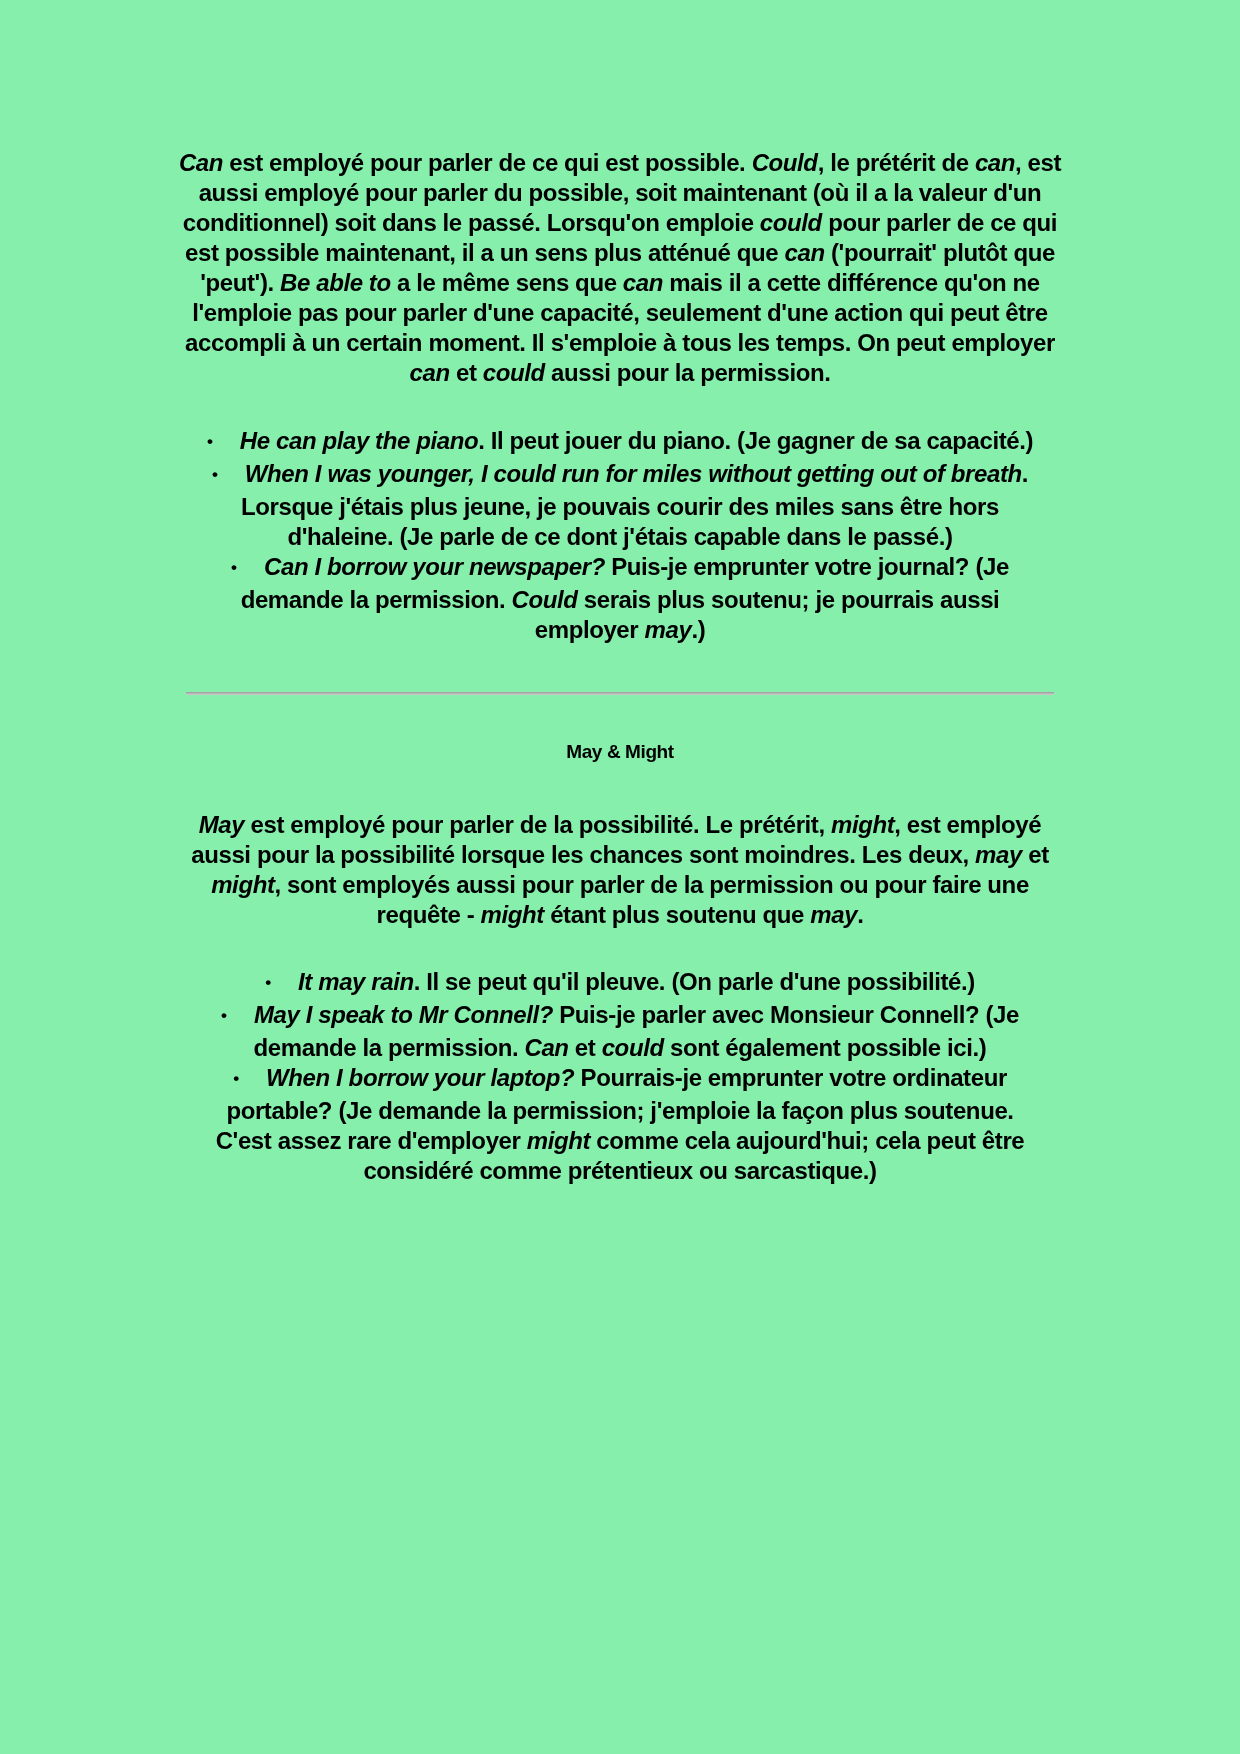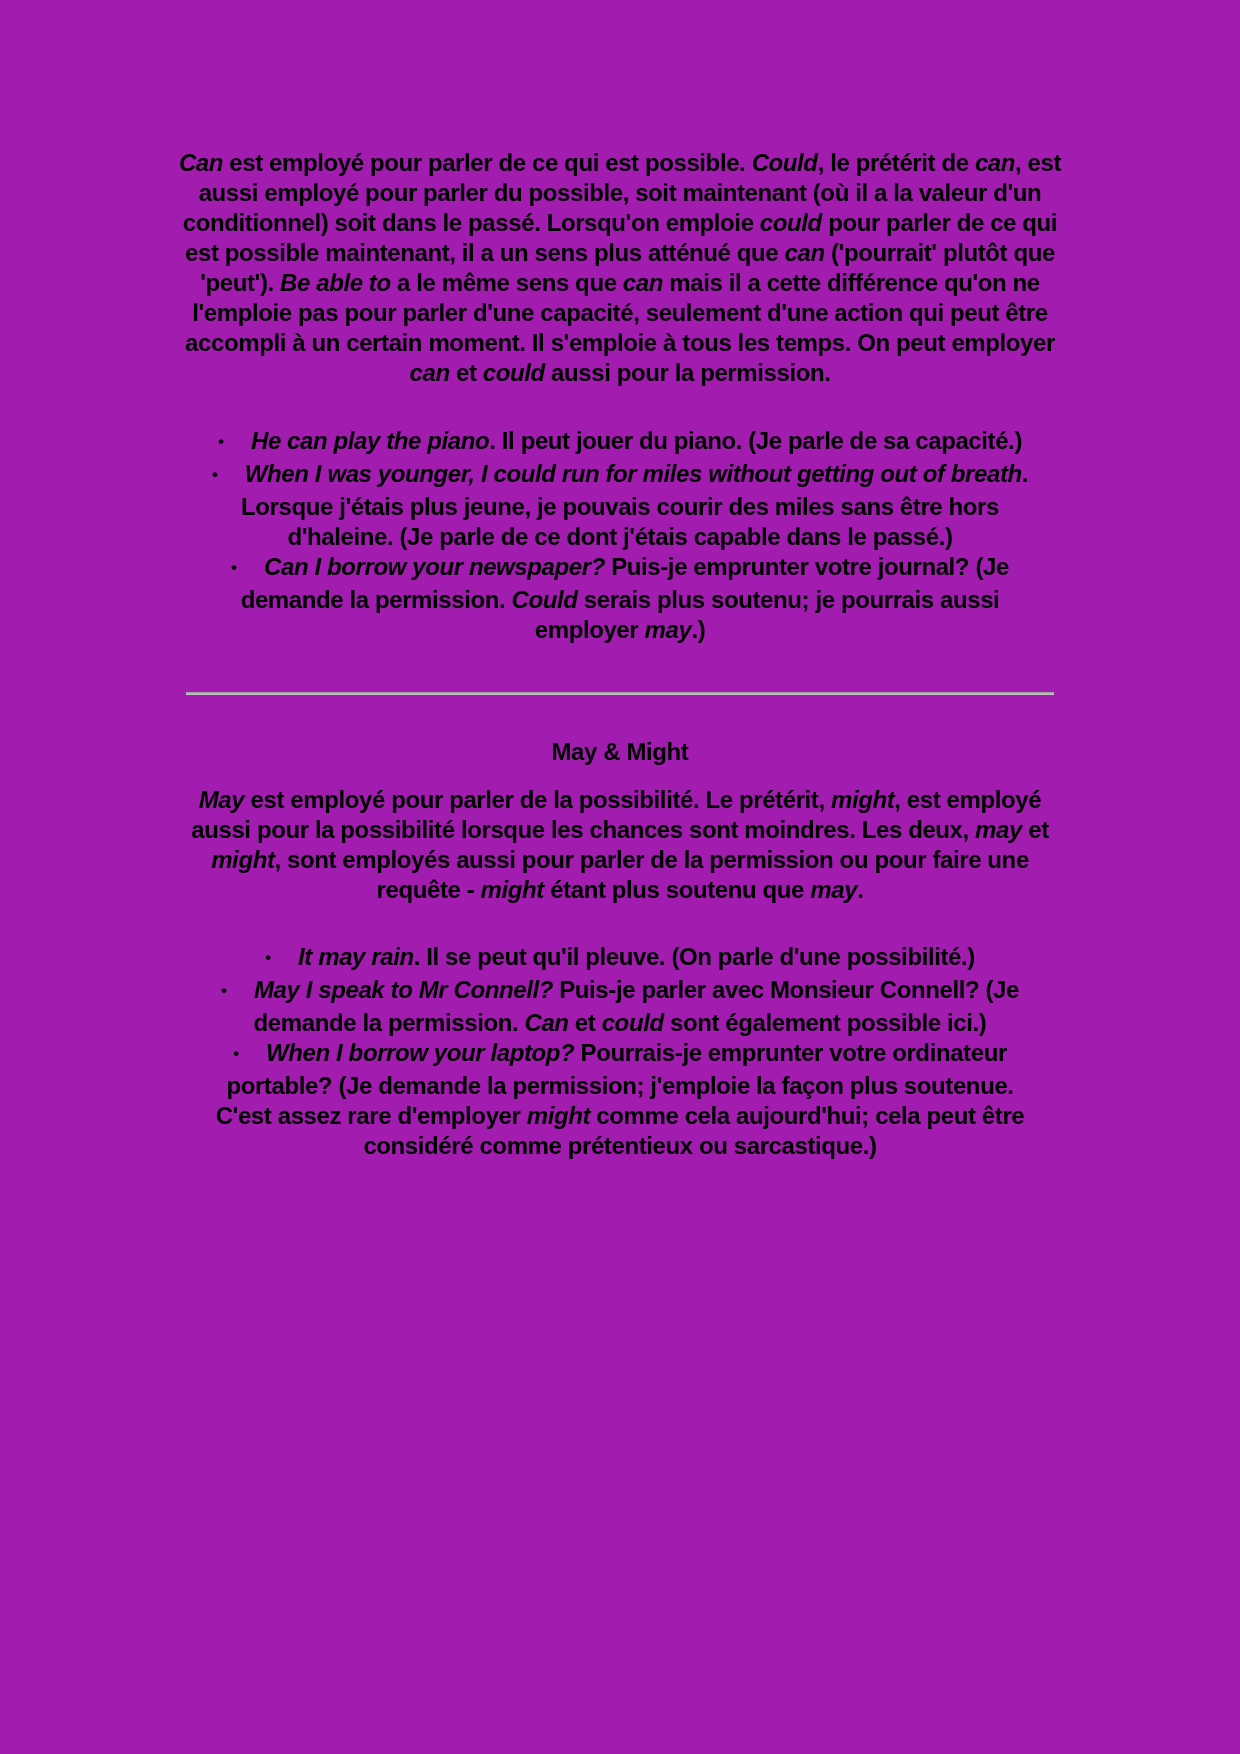--- a/index.html
+++ b/index.html
@@ -6,21 +6,21 @@
     margin: 0;
     padding: 0;
     background: #ffffff;
   }
   .page {
     position: relative;
     width: 1240px;
     height: 1754px;
     box-sizing: border-box;
     margin: 0 auto;
-    background: #a21caf;
+    background: #86efac;
     color: #000000;
     font-family: "Liberation Sans", "DejaVu Sans", sans-serif;
     font-weight: 700;
     font-size: 24px;
     line-height: 30px;
     letter-spacing: -0.4px;
     padding: 148px 168px 0 168px;
     overflow: hidden;
   }
   .para {
@@ -48,41 +48,41 @@
     margin-right: 27px;
     transform: translateY(-2px);
     letter-spacing: 0;
   }
   .divider {
     height: 3px;
     margin: 0 18px 42px 18px;
     background: linear-gradient(#9b9b9b, #cfcfcf);
   }
   .heading {
-    margin: 0 0 18px 0;
+    margin: 0 0 43px 0;
     text-align: center;
-    font-size: 24px;
+    font-size: 19px;
     line-height: 30px;
   }
   .para-intro-2 {
     margin-bottom: 37px;
   }
   .it {
     font-style: italic;
   }
 </style>
 </head>
 <body>
 
 <div class="page">
 
   <p class="para para-intro-1"><span class="it">Can</span><span> est employé pour parler de ce qui est possible. </span><span class="it">Could</span><span>, le prétérit de </span><span class="it">can</span><span>, est aussi employé pour parler du possible, soit maintenant (où il a la valeur d'un conditionnel) soit dans le passé. Lorsqu'on emploie </span><span class="it">could</span><span> pour parler de ce qui est possible maintenant, il a un sens plus atténué que </span><span class="it">can</span><span> ('pourrait' plutôt que 'peut'). </span><span class="it">Be able to</span><span> a le même sens que </span><span class="it">can</span><span> mais il a cette différence qu'on ne l'emploie pas pour parler d'une capacité, seulement d'une action qui peut être accompli à un certain moment. Il s'emploie à tous les temps. On peut employer </span><span class="it">can</span><span> et </span><span class="it">could</span><span> aussi pour la permission.</span></p>
 
   <div class="blist blist-1">
-    <div class="item"><span class="bullet">•</span><span><span class="it">He can play the piano</span><span>. Il peut jouer du piano. (Je parle de sa capacité.)</span></span></div>
+    <div class="item"><span class="bullet">•</span><span><span class="it">He can play the piano</span><span>. Il peut jouer du piano. (Je gagner de sa capacité.)</span></span></div>
     <div class="item"><span class="bullet">•</span><span><span class="it">When I was younger, I could run for miles without getting out of breath</span><span>. Lorsque j'étais plus jeune, je pouvais courir des miles sans être hors d'haleine. (Je parle de ce dont j'étais capable dans le passé.)</span></span></div>
     <div class="item"><span class="bullet">•</span><span><span class="it">Can I borrow your newspaper?</span><span> Puis-je emprunter votre journal? (Je demande la permission. </span><span class="it">Could</span><span> serais plus soutenu; je pourrais aussi employer </span><span class="it">may</span><span>.)</span></span></div>
   </div>
 
   <div class="divider"></div>
 
   <h2 class="heading">May &amp; Might</h2>
 
   <p class="para para-intro-2"><span class="it">May</span><span> est employé pour parler de la possibilité. Le prétérit, </span><span class="it">might</span><span>, est employé aussi pour la possibilité lorsque les chances sont moindres. Les deux, </span><span class="it">may</span><span> et </span><span class="it">might</span><span>, sont employés aussi pour parler de la permission ou pour faire une requête - </span><span class="it">might</span><span> étant plus soutenu que </span><span class="it">may</span><span>.</span></p>
 

